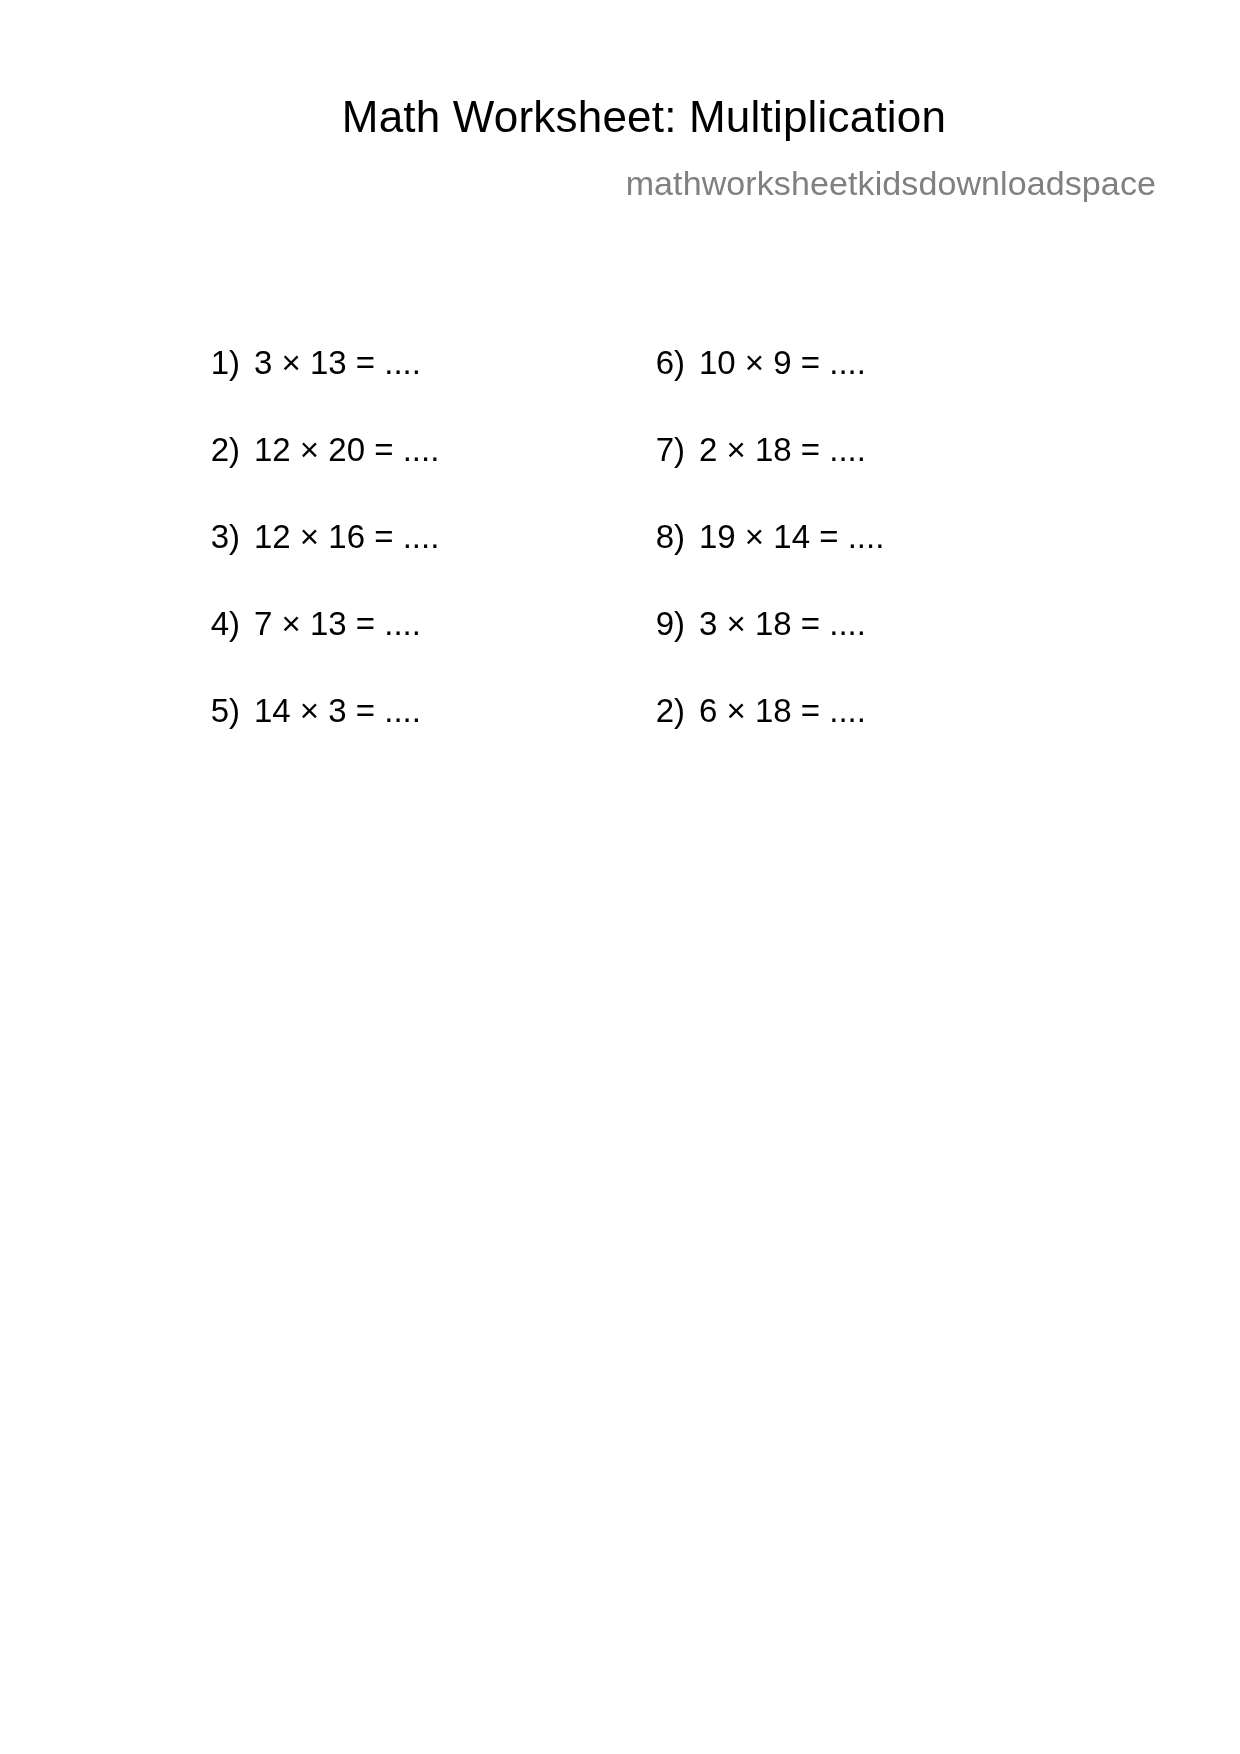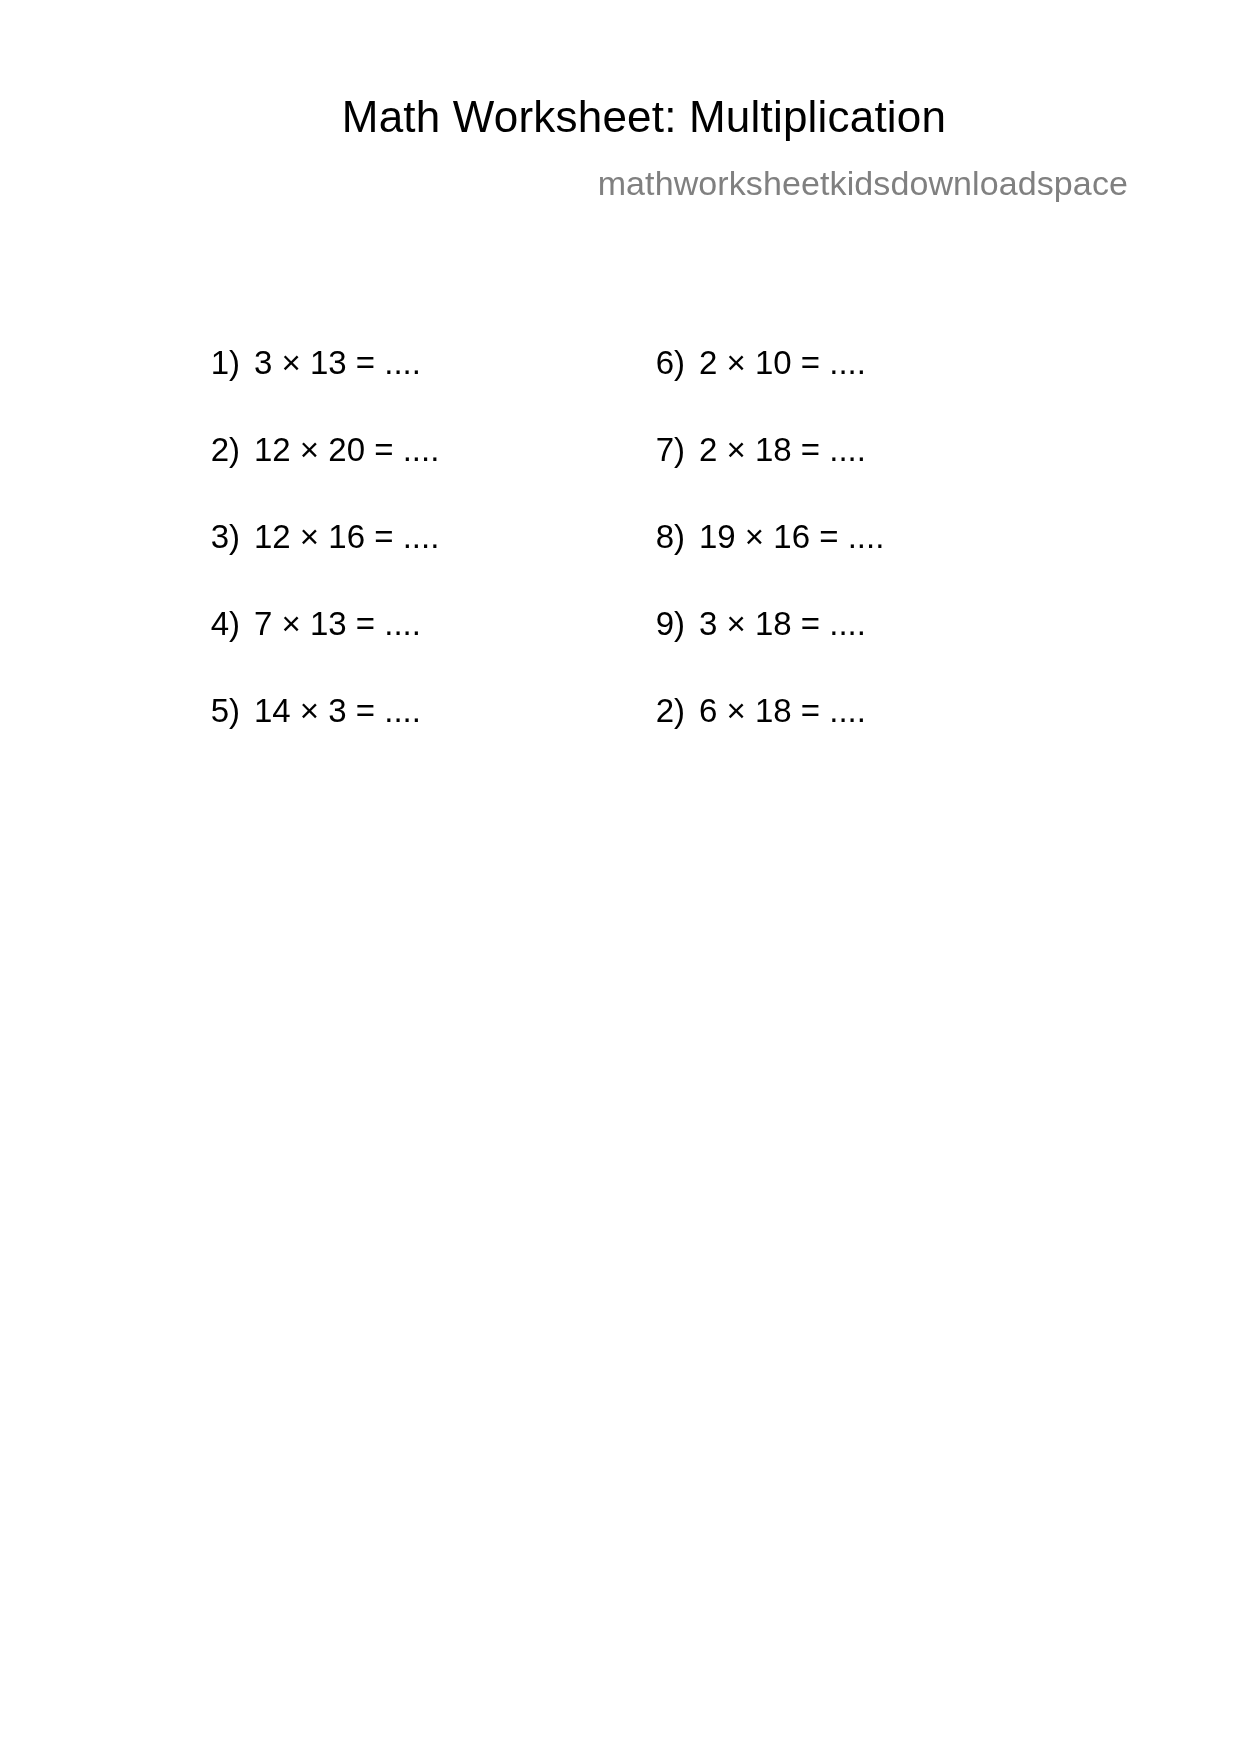--- a/index.html
+++ b/index.html
@@ -29,21 +29,21 @@
     margin: 0;
     padding-top: 92px;
     letter-spacing: 0.2px;
     padding-left: 48px;
   }
   .subtitle {
     text-align: right;
     font-size: 34px;
     color: #808080;
     margin: 0;
-    padding-right: 112px;
+    padding-right: 84px;
     padding-top: 22px;
     letter-spacing: 0.1px;
   }
   .problems {
     position: absolute;
     top: 296px;
     left: 0;
     width: 1240px;
   }
   .columns {
@@ -112,29 +112,29 @@
         </div>
         <div class="problem">
           <span class="num">5)</span>
           <span class="expr">14 × 3 = ....</span>
         </div>
       </div>
 
       <div class="col col-right">
         <div class="problem">
           <span class="num">6)</span>
-          <span class="expr">2 × 10 = ....</span>
+          <span class="expr">10 × 9 = ....</span>
         </div>
         <div class="problem">
           <span class="num">7)</span>
           <span class="expr">2 × 18 = ....</span>
         </div>
         <div class="problem">
           <span class="num">8)</span>
-          <span class="expr">19 × 16 = ....</span>
+          <span class="expr">19 × 14 = ....</span>
         </div>
         <div class="problem">
           <span class="num">9)</span>
           <span class="expr">3 × 18 = ....</span>
         </div>
         <div class="problem">
           <span class="num">2)</span>
           <span class="expr">6 × 18 = ....</span>
         </div>
       </div>

